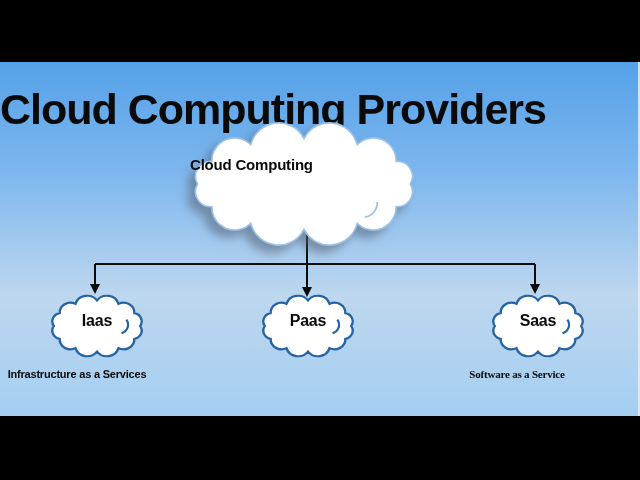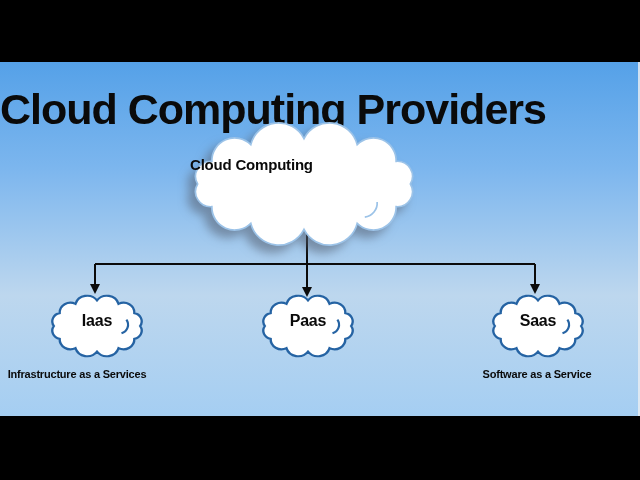--- a/index.html
+++ b/index.html
@@ -51,21 +51,21 @@
   .child-label{
     position:absolute;inset:0;display:flex;align-items:center;justify-content:center;
     padding-bottom:10px;color:#0a0a0a;font-size:16px;font-weight:bold;letter-spacing:-0.2px;
   }
   .caption{
     position:absolute;top:367px;width:178px;height:14px;text-align:center;
     color:#0a0a0a;font-size:11px;line-height:14px;font-weight:bold;letter-spacing:-0.2px;white-space:nowrap;
   }
   .caption.c0{left:-12px;}
   .caption.c1{left:218px;}
-  .caption.c2{left:448px;}
+  .caption.c2{left:428px;font-family:Liberation Serif, serif;}
 </style>
 </head>
 <body>
 
 <div class="canvas">
 
   <div class="letterbox top"></div>
   <div class="sky"></div>
   <div class="edge-strip"></div>
   <div class="letterbox bottom"></div>

